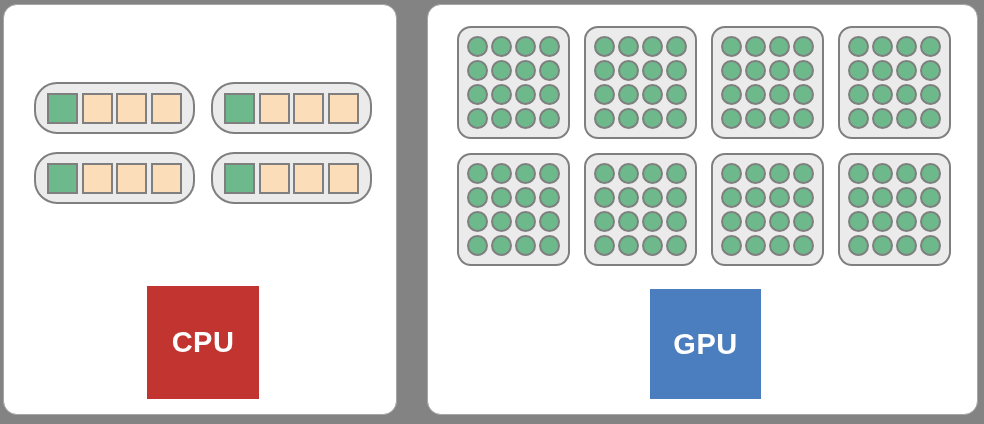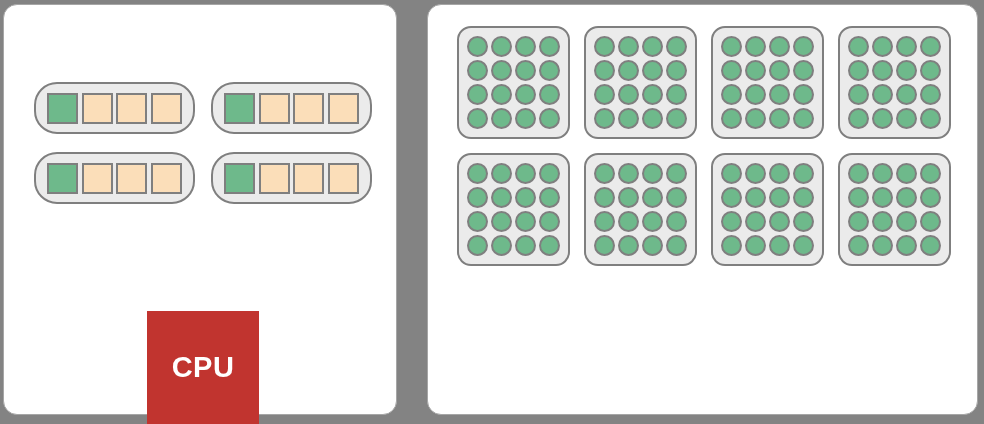--- a/index.html
+++ b/index.html
@@ -98,21 +98,20 @@
   
   .chip-label {
     position: absolute;
     display: flex;
     align-items: center;
     justify-content: center;
     color: var(--label-text, #fff);
     font-weight: bold;
     font-size: 29px;
     letter-spacing: 0.5px;
-    margin-top: 25px;
   }
   .chip-label.cpu-chip {
     left: 143px;
     top: 281px;
     width: 112px;
     height: 113px;
     background: var(--cpu-red, #c1342f);
   }
   .chip-label.gpu-chip {
     left: 222px;
@@ -299,15 +298,18 @@
           <span class="gpu-dot"></span>
           <span class="gpu-dot"></span>
           <span class="gpu-dot"></span>
           <span class="gpu-dot"></span>
           <span class="gpu-dot"></span>
           <span class="gpu-dot"></span>
           <span class="gpu-dot"></span>
           <span class="gpu-dot"></span>
         </div>
       </div>
+    <div class="chip-label gpu-chip">
+      <span>GPU</span>
+    </div>
   </div>
 
 </div>
 
 </body></html>

